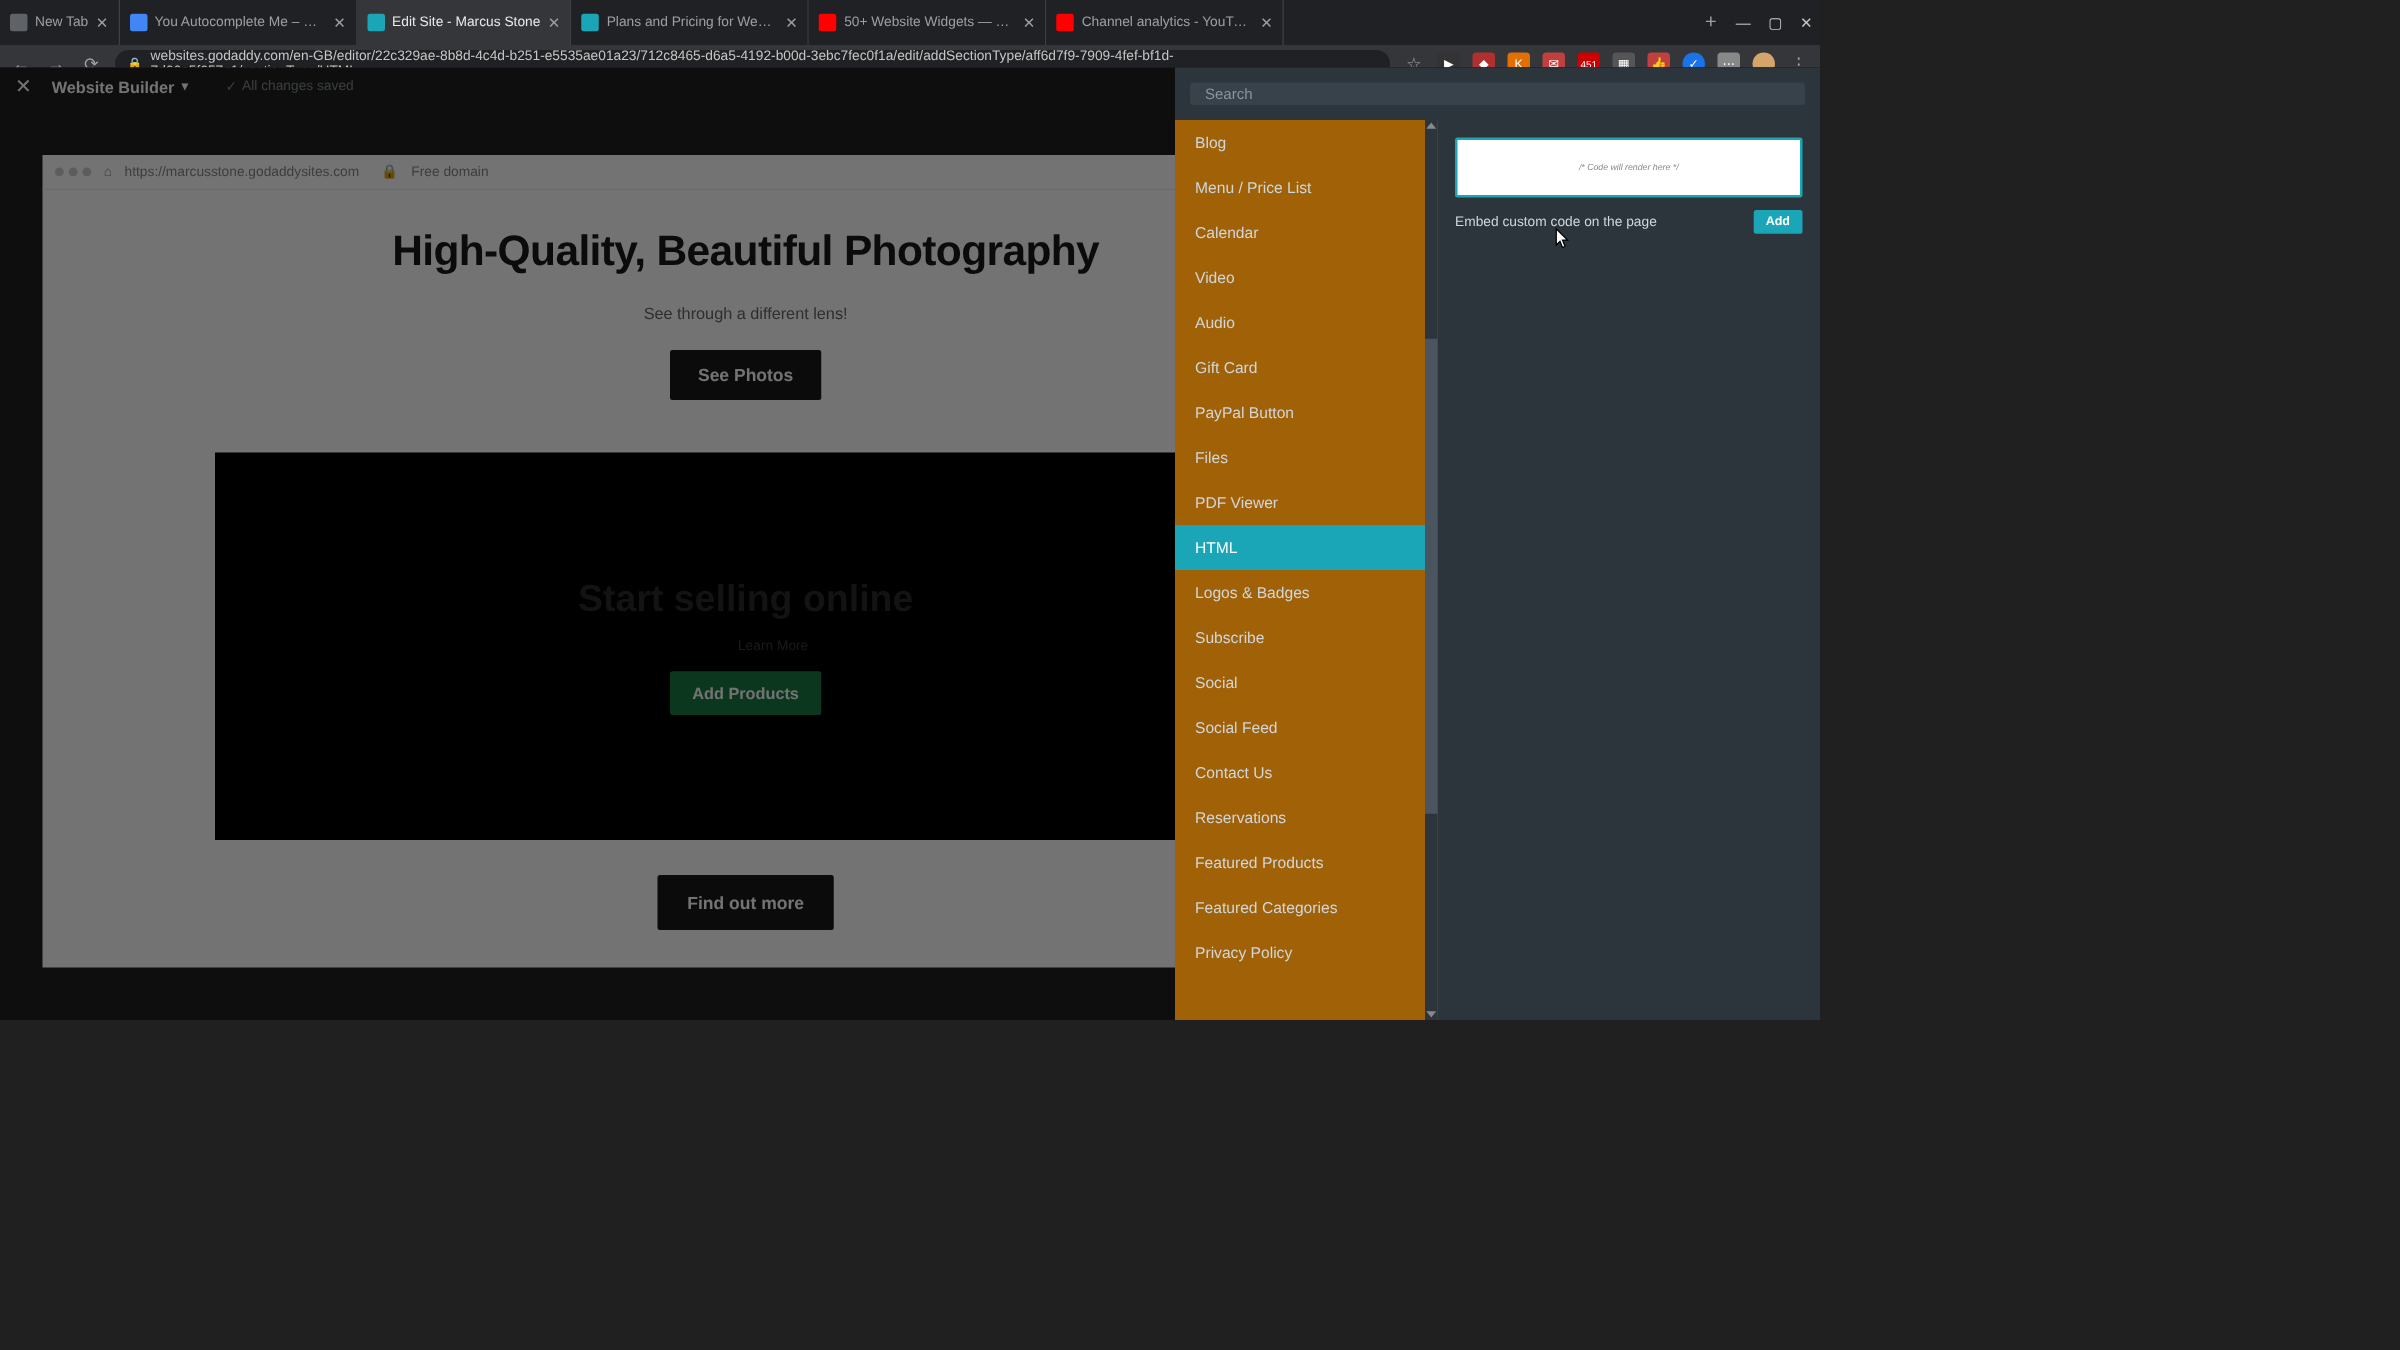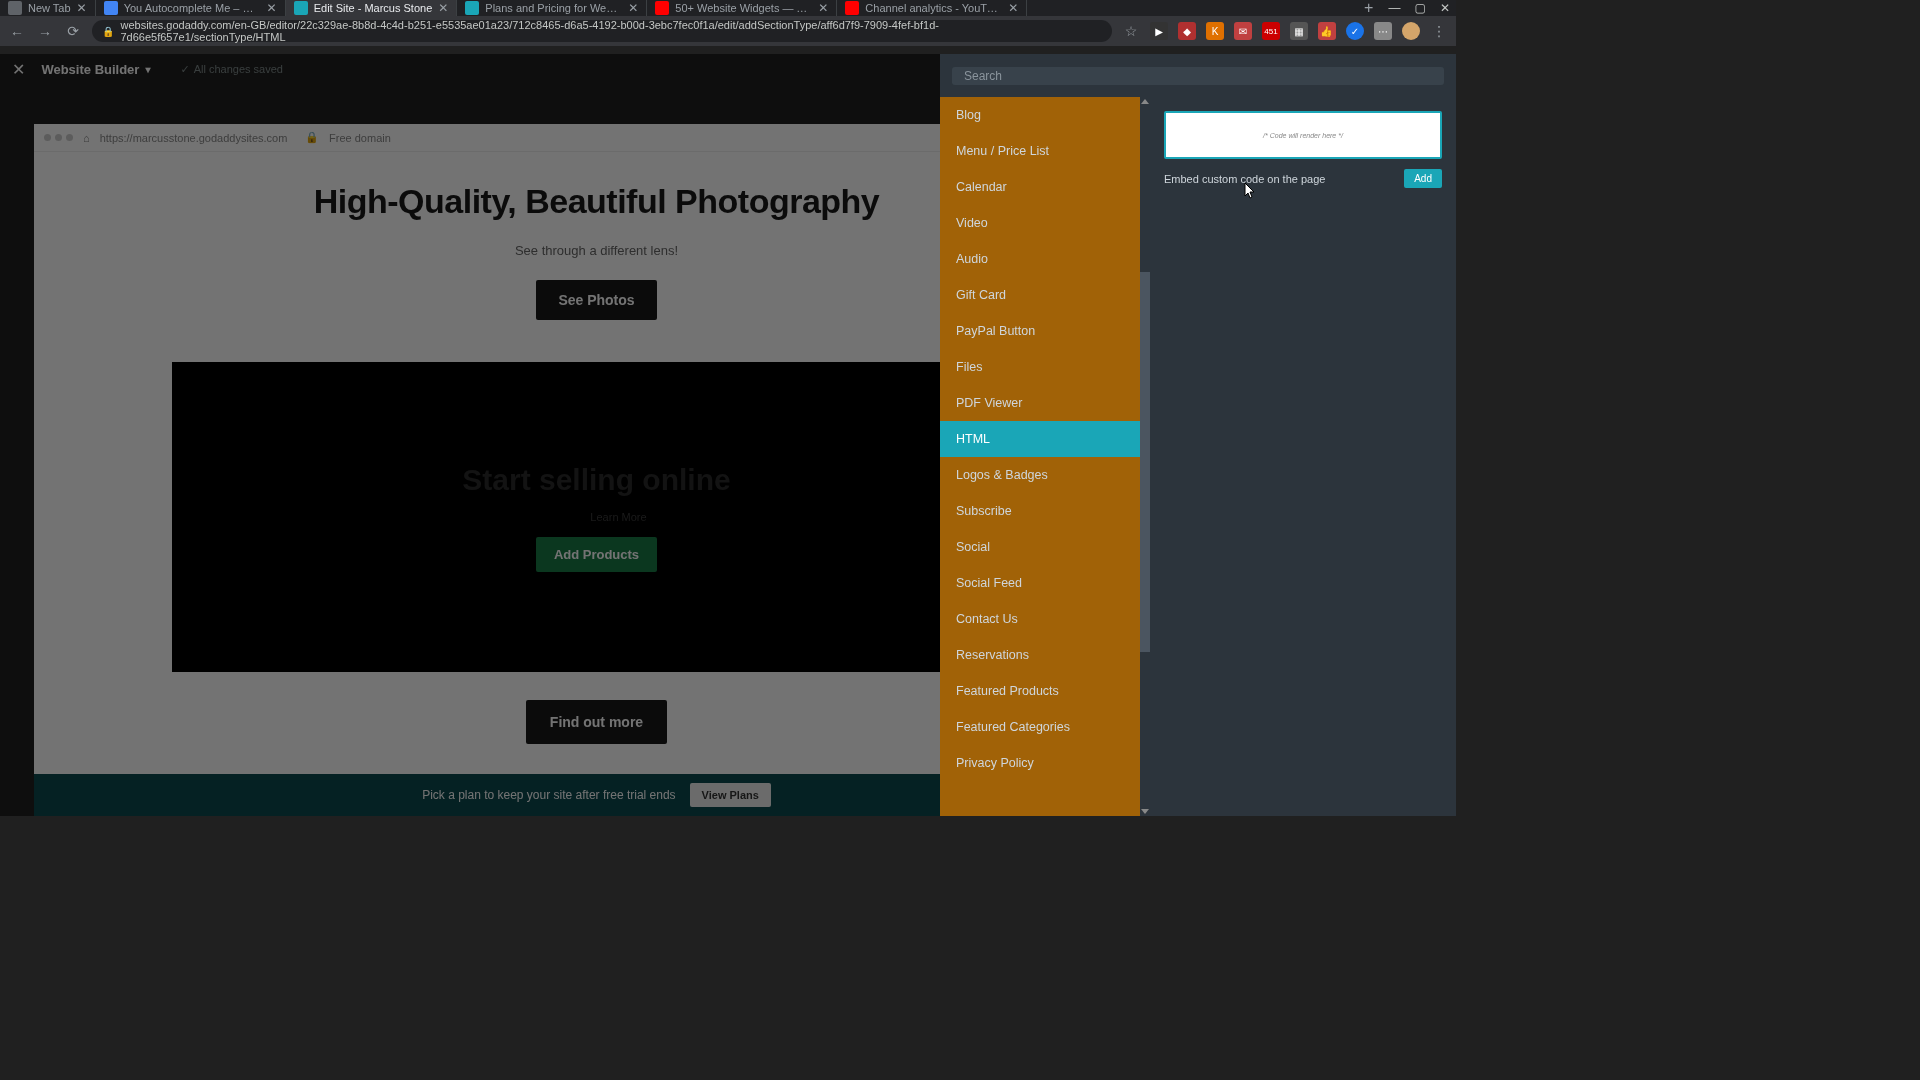--- a/index.html
+++ b/index.html
@@ -1,19 +1,19 @@
 <!DOCTYPE html>
 <html><head>
 <meta charset="utf-8">
 <style>
 * { margin: 0; padding: 0; box-sizing: border-box; font-family: -apple-system, BlinkMacSystemFont, "Segoe UI", Arial, sans-serif; }
 body { background: #202020; width: 1456px; height: 816px; overflow: hidden; position: relative; }
 
 
-.titlebar { height: 16px; background: #202124; display: flex; align-items: stretch; }
+.titlebar { height: 36px; background: #202124; display: flex; align-items: stretch; }
 .tabs { display: flex; flex: 1; align-items: stretch; }
 .tab { display: flex; align-items: center; padding: 0 8px; font-size: 11px; color: #9aa0a6; border-right: 1px solid #3c4043; min-width: 0; max-width: 190px; position: relative; background:#202124; }
 .tab.active { background: #35363a; color: #e8eaed; }
 .tab .favicon { width: 14px; height: 14px; margin-right: 6px; flex: none; border-radius: 2px; }
 .tab .title { white-space: nowrap; overflow: hidden; text-overflow: ellipsis; flex: 1; }
 .tab .close { margin-left: 6px; color: #9aa0a6; font-size: 12px; flex: none; }
 .newtab { width: 28px; display:flex; align-items:center; justify-content:center; color:#9aa0a6; font-size:16px; }
 .winctrls { display:flex; align-items:center; padding:0 6px; gap:14px; color:#c4c7c5; }
 .winctrls span { font-size:12px; }
 
@@ -69,21 +69,21 @@
 
 .cat-list { flex:1; overflow:hidden; }
 .cat-item { padding:11px 16px; color:#cfd6dc; font-size:12.5px; cursor:pointer; }
 .cat-item.selected { background:#1aa6b7; color:#fff; }
 
 .preview-col { flex:1; padding:14px 14px 0 14px; background:#2c343c; }
 .preview-card { border:2px solid #1aa6b7; background:#fff; height:48px; border-radius:2px; display:flex; align-items:center; justify-content:center; }
 .preview-card span { font-size:7px; color:#888; font-style:italic; }
 .preview-meta { display:flex; align-items:center; justify-content:space-between; margin-top:10px; }
 .preview-meta .desc { font-size:11px; color:#cfd6dc; }
-.preview-meta .add { padding:4px 10px; background:#1aa6b7; color:#fff; font-size:10px; font-weight:400; border-radius:2px; border:none; }
+.preview-meta .add { padding:4px 10px; background:#1aa6b7; color:#fff; font-size:10px; font-weight:700; border-radius:2px; border:none; }
 
 .cursor { position:absolute; width:16px; height:20px; pointer-events:none; }
 .cursor svg { width:16px; height:20px; }
 </style>
 </head>
 <body>
 
 <div class="titlebar">
   <div class="tabs" id="tabs">
       <div class="tab">
@@ -184,24 +184,20 @@
         <div class="sell-block">
           <div class="sell-title">Start selling online</div>
           <div class="sell-sub">Learn More</div>
           <div class="btn-green">Add Products</div>
         </div>
 
         <div class="find-btn">Find out more</div>
       </div>
     </div>
 
-    <div class="bottombar">
-      <span>Pick a plan to keep your site after free trial ends</span>
-      <span class="vp">View Plans</span>
-    </div>
 
     <div class="dim"></div>
   </div>
 
   <div class="panel">
     <div class="search-row">
       <input class="search-input" placeholder="Search" style="">
     </div>
     <div class="panel-body">
       <div class="cat-col">

